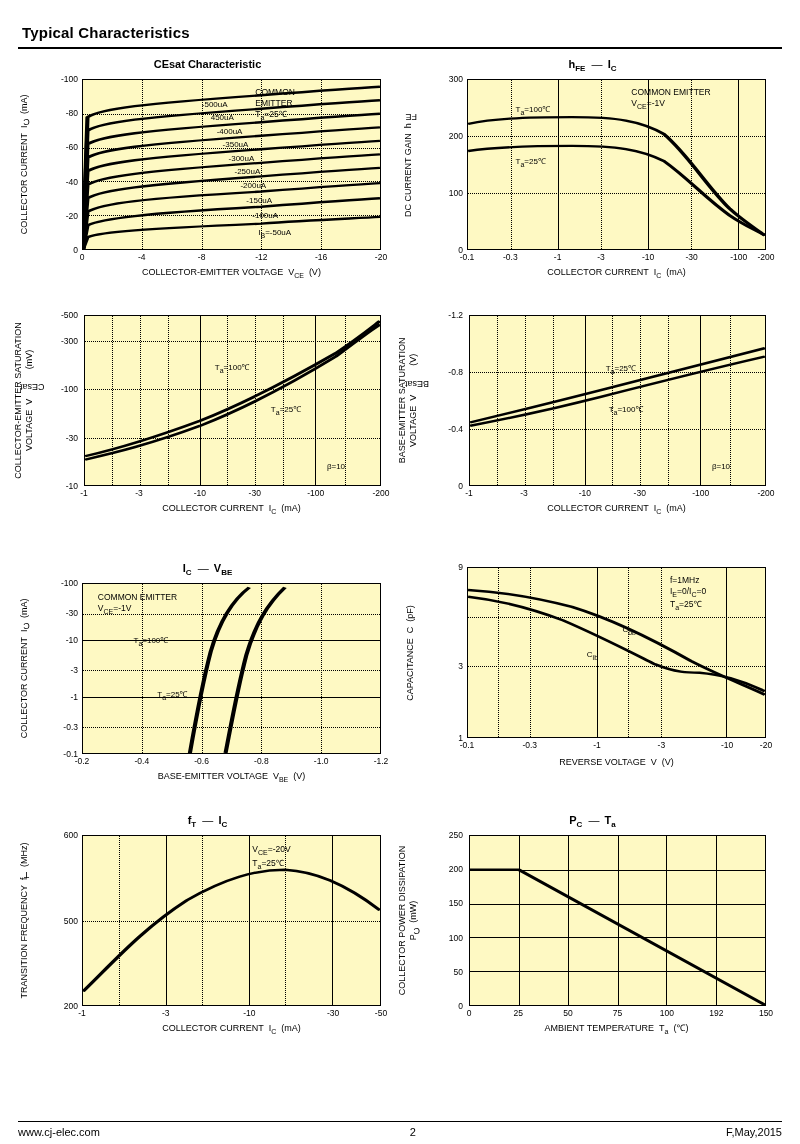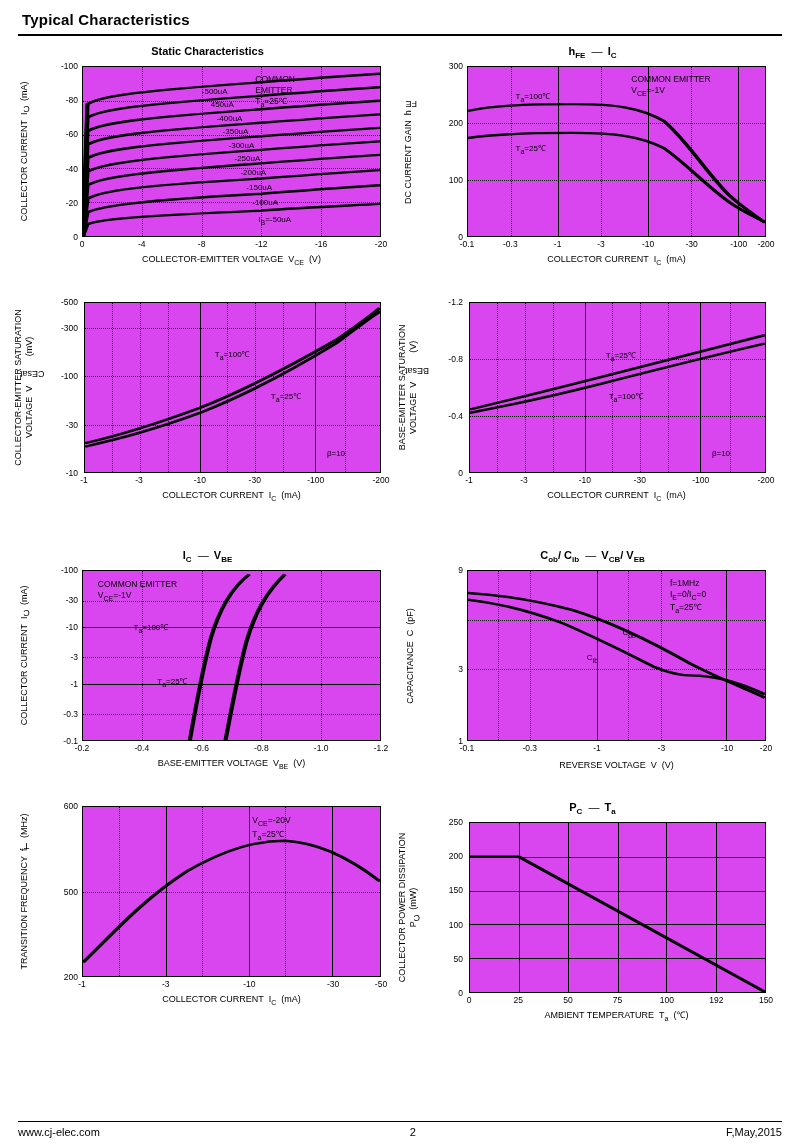--- a/index.html
+++ b/index.html
@@ -7,21 +7,21 @@
   body {
     width: 800px; height: 1144px;
     font-family: "Liberation Sans", sans-serif;
     background: #ffffff;
     color: #000000;
     position: relative;
   }
   .page { position:relative; width:800px; height:1144px; padding: 0 18px; }
 
   
-  .header { padding-top: 11px; }
+  .header { padding-top: 24px; }
   .header-title {
     font-size: 15px; font-weight: bold; letter-spacing: .2px;
     padding-left: 4px;
   }
   .header-rule { border-bottom: 2px solid #000; margin-top: 6px; }
 
   
   .footer {
     position:absolute; left:18px; right:18px; bottom: 6px;
     font-size: 11px;
@@ -49,21 +49,21 @@
   .chart-title .sub { font-size: 8px; vertical-align: sub; font-weight:bold;}
   .chart-title .dash { font-weight: normal; letter-spacing: -1px; }
 
   
   .plotwrap { position: relative; height: 205px; }
   .plot {
     position:absolute;
     left: 64px; right: 16px; top: 6px; bottom: 28px;
     border: 1px solid #000;
     overflow: hidden;
-    background: #d946ef;
+    background: #fef9c3;
   }
   .plot.b2 { left: 66px; }
 
   .gl { position:absolute; background:#000; }
   .gl.dot-v {
     width: 0; top:0; bottom:0; background: transparent;
     border-left: 1px dotted #000;
   }
   .gl.dot-h {
     height: 0; left:0; right:0; background: transparent;
@@ -118,21 +118,21 @@
 <div class="page">
 
   <div class="header">
     <div class="header-title">Typical Characteristics</div>
     <div class="header-rule"></div>
   </div>
 
   <div class="grid">
 
     <div class="cell">
-      <div class="chart-title">Static Characteristics</div>
+      <div class="chart-title">CEsat Characteristic</div>
       <div class="plotwrap">
         <div class="yaxis-title">
           <span>COLLECTOR CURRENT&nbsp;&nbsp;I<span class="sub">C</span>&nbsp;&nbsp;(mA)</span>
         </div>
         <div class="yticks">
           <div class="ytick" style="top:100%">0</div>
           <div class="ytick" style="top:80%">-20</div>
           <div class="ytick" style="top:60%">-40</div>
           <div class="ytick" style="top:40%">-60</div>
           <div class="ytick" style="top:20%">-80</div>
@@ -353,21 +353,20 @@
           <div class="xtick" style="left:40%">-0.6</div>
           <div class="xtick" style="left:60%">-0.8</div>
           <div class="xtick" style="left:80%">-1.0</div>
           <div class="xtick" style="left:100%">-1.2</div>
         </div>
         <div class="xaxis-title">BASE-EMITTER VOLTAGE&nbsp;&nbsp;V<span class="sub">BE</span>&nbsp;&nbsp;(V)</div>
       </div>
     </div>
 
     <div class="cell">
-      <div class="chart-title">C<span class="sub">ob</span>/ C<span class="sub">ib</span>&nbsp;&nbsp;<span class="dash">—</span>&nbsp;&nbsp;V<span class="sub">CB</span>/ V<span class="sub">EB</span></div>
       <div class="plotwrap">
         <div class="yaxis-title">
           <span>CAPACITANCE&nbsp;&nbsp;C&nbsp;&nbsp;(pF)</span>
         </div>
         <div class="yticks">
           <div class="ytick" style="top:100%">1</div>
           <div class="ytick" style="top:58%">3</div>
           <div class="ytick" style="top:0%">9</div>
         </div>
         <div class="plot">
@@ -393,20 +392,21 @@
           <div class="xtick" style="left:43.5%">-1</div>
           <div class="xtick" style="left:65%">-3</div>
           <div class="xtick" style="left:87%">-10</div>
           <div class="xtick" style="left:100%">-20</div>
         </div>
         <div class="xaxis-title">REVERSE VOLTAGE&nbsp;&nbsp;V&nbsp;&nbsp;(V)</div>
       </div>
     </div>
 
     <div class="cell">
+      <div class="chart-title">f<span class="sub">T</span>&nbsp;&nbsp;<span class="dash">—</span>&nbsp;&nbsp;I<span class="sub">C</span></div>
       <div class="plotwrap">
         <div class="yaxis-title">
           <span>TRANSITION FREQUENCY&nbsp;&nbsp;f<span class="sub">T</span>&nbsp;&nbsp;(MHz)</span>
         </div>
         <div class="yticks">
           <div class="ytick" style="top:100%">200</div>
           <div class="ytick" style="top:50%">500</div>
           <div class="ytick" style="top:0%">600</div>
         </div>
         <div class="plot">

